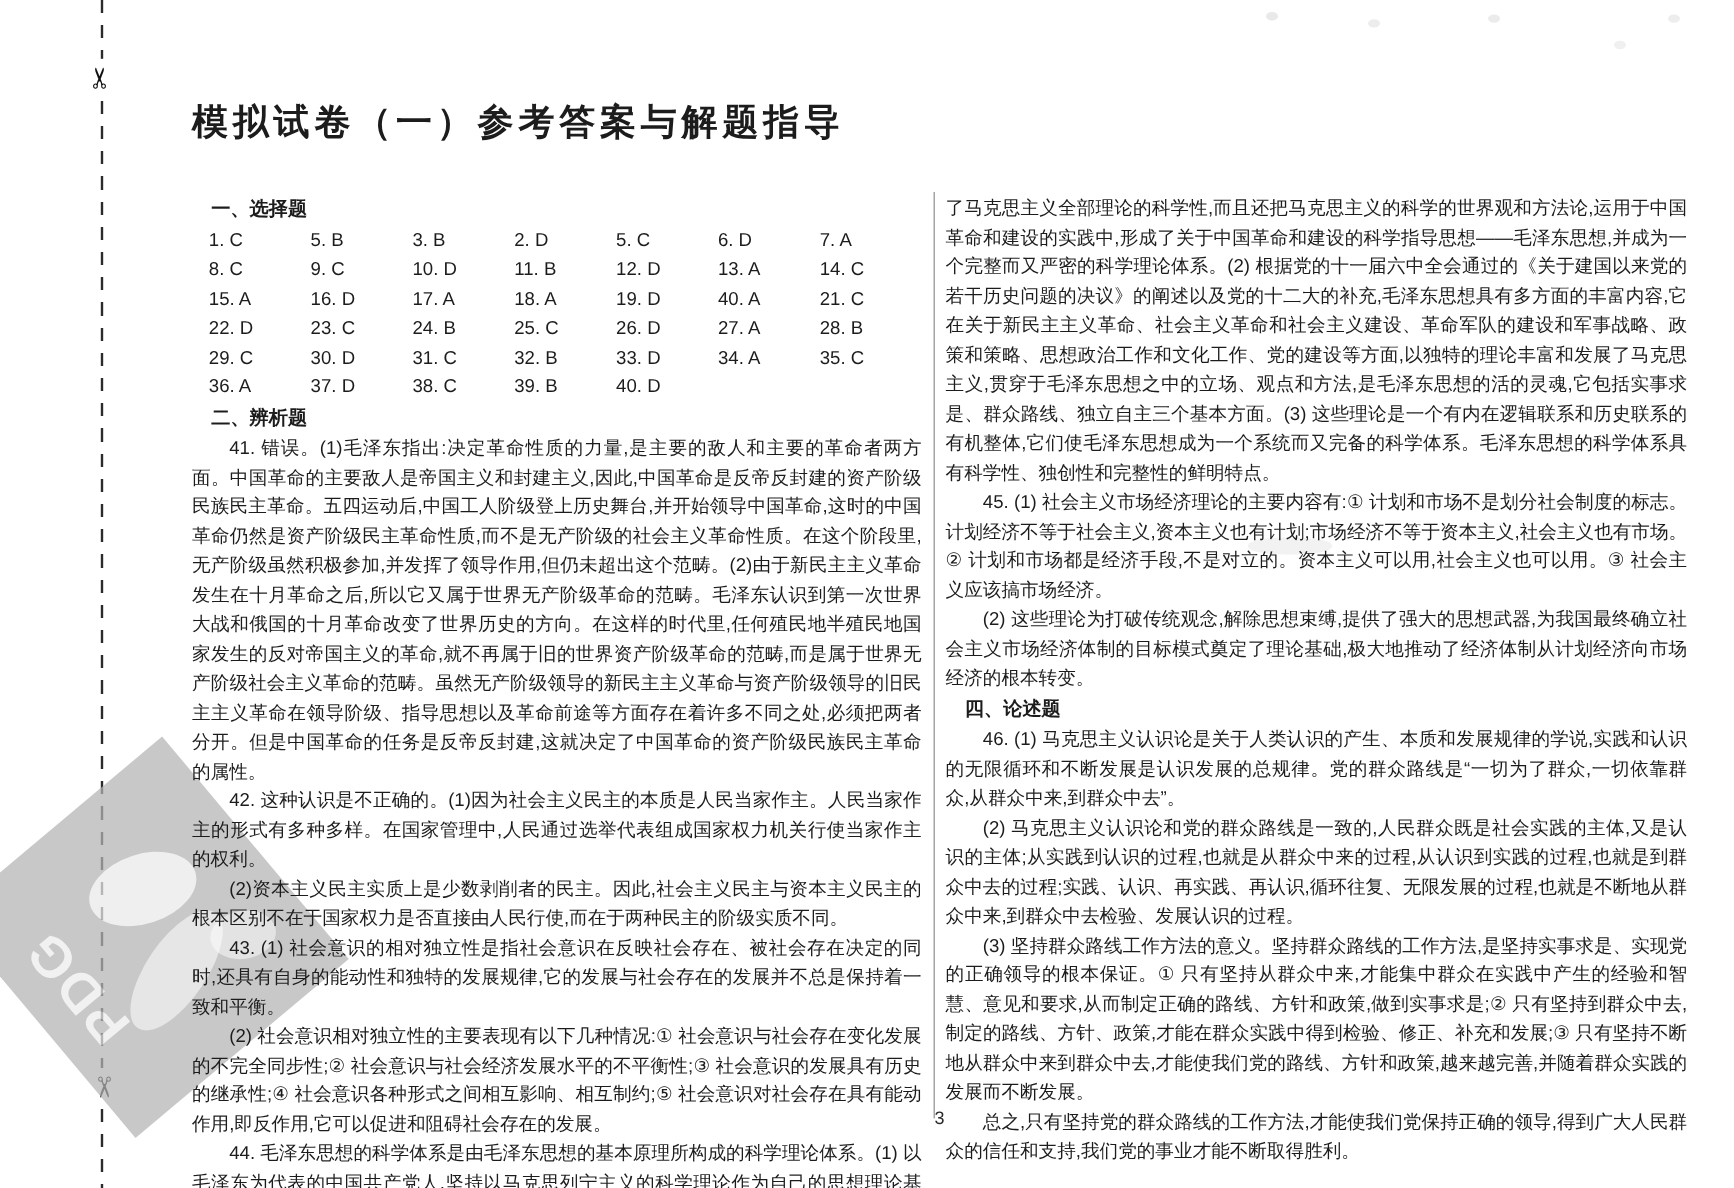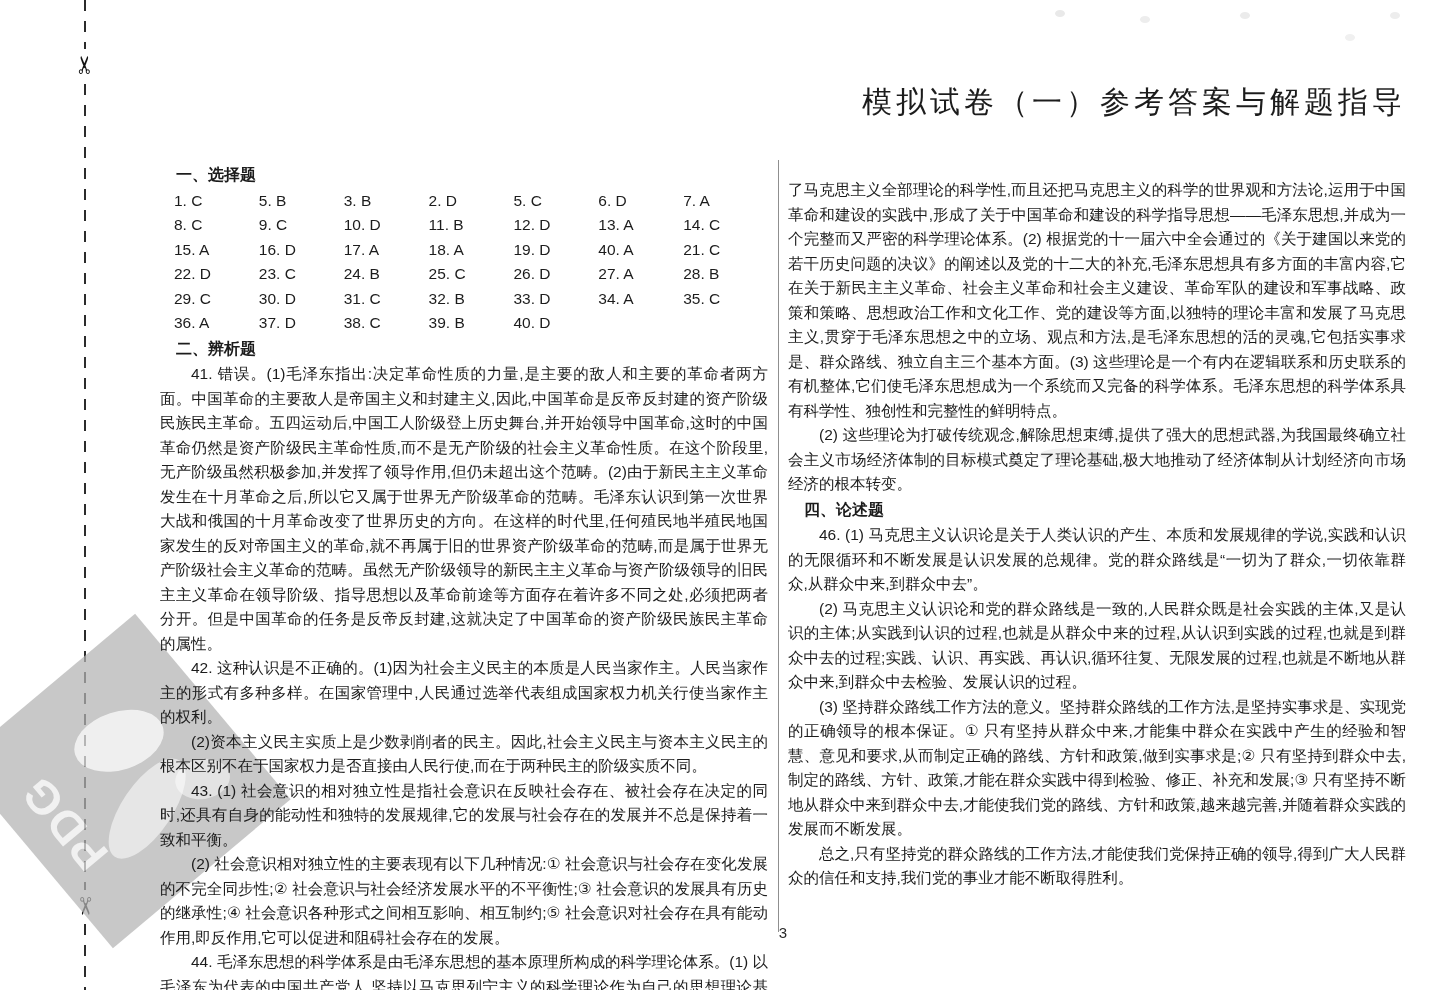--- a/index.html
+++ b/index.html
@@ -37,36 +37,36 @@
     position:absolute;left:-10px;top:88px;transform:rotate(-90deg);
     font-size:46px;font-weight:bold;color:#ececec;letter-spacing:2px;
   }
   .wm-blob{position:absolute;border-radius:50%;}
   .wm-blob.b1{left:92px;top:58px;width:92px;height:58px;transform:rotate(22deg);background:rgba(255,255,255,.72);}
   .wm-blob.b2{left:58px;top:132px;width:116px;height:50px;transform:rotate(-16deg);background:rgba(255,255,255,.55);}
   .wm-blob.b3{left:150px;top:150px;width:55px;height:40px;transform:rotate(30deg);background:rgba(255,255,255,.5);}
 
   .page-title{
     position:absolute;left:160px;top:82px;width:1246px;z-index:1;
-    text-align:right;font-size:30px;font-weight:normal;letter-spacing:4px;
+    text-align:left;font-size:30px;font-weight:bold;letter-spacing:4px;
   }
 
   .col{
     position:absolute;top:162px;z-index:1;
     font-size:15.5px;line-height:24.5px;text-align:justify;
   }
   .col.left{left:160px;width:608px;}
   .col.right{left:788px;width:618px;}
   .col-divider{position:absolute;left:778px;top:160px;width:1px;height:772px;background:#8f8f8f;z-index:1;}
 
   .sec-heading{font-weight:bold;font-size:16px;text-indent:1em;margin:1px 0 1px 0;}
   .answers{display:grid;grid-template-columns:repeat(7,1fr);padding-left:14px;}
   .answer-cell{height:24.5px;white-space:nowrap;}
   .para{margin:0;text-indent:2em;}
-  .para.flush{text-indent:0;margin-top:16px;}
+  .para.flush{text-indent:0;}
 
   .page-number{
     position:absolute;left:160px;top:924px;width:1246px;z-index:1;
     text-align:center;font-size:15px;color:#2a2a2a;
   }
 </style>
 </head>
 <body>
 
 <div class="cutline"></div>
@@ -134,20 +134,21 @@
   <p class="para">41. 错误。(1)毛泽东指出:决定革命性质的力量,是主要的敌人和主要的革命者两方面。中国革命的主要敌人是帝国主义和封建主义,因此,中国革命是反帝反封建的资产阶级民族民主革命。五四运动后,中国工人阶级登上历史舞台,并开始领导中国革命,这时的中国革命仍然是资产阶级民主革命性质,而不是无产阶级的社会主义革命性质。在这个阶段里,无产阶级虽然积极参加,并发挥了领导作用,但仍未超出这个范畴。(2)由于新民主主义革命发生在十月革命之后,所以它又属于世界无产阶级革命的范畴。毛泽东认识到第一次世界大战和俄国的十月革命改变了世界历史的方向。在这样的时代里,任何殖民地半殖民地国家发生的反对帝国主义的革命,就不再属于旧的世界资产阶级革命的范畴,而是属于世界无产阶级社会主义革命的范畴。虽然无产阶级领导的新民主主义革命与资产阶级领导的旧民主主义革命在领导阶级、指导思想以及革命前途等方面存在着许多不同之处,必须把两者分开。但是中国革命的任务是反帝反封建,这就决定了中国革命的资产阶级民族民主革命的属性。</p>
   <p class="para">42. 这种认识是不正确的。(1)因为社会主义民主的本质是人民当家作主。人民当家作主的形式有多种多样。在国家管理中,人民通过选举代表组成国家权力机关行使当家作主的权利。</p>
   <p class="para">(2)资本主义民主实质上是少数剥削者的民主。因此,社会主义民主与资本主义民主的根本区别不在于国家权力是否直接由人民行使,而在于两种民主的阶级实质不同。</p>
   <p class="para">43. (1) 社会意识的相对独立性是指社会意识在反映社会存在、被社会存在决定的同时,还具有自身的能动性和独特的发展规律,它的发展与社会存在的发展并不总是保持着一致和平衡。</p>
   <p class="para">(2) 社会意识相对独立性的主要表现有以下几种情况:① 社会意识与社会存在变化发展的不完全同步性;② 社会意识与社会经济发展水平的不平衡性;③ 社会意识的发展具有历史的继承性;④ 社会意识各种形式之间相互影响、相互制约;⑤ 社会意识对社会存在具有能动作用,即反作用,它可以促进和阻碍社会存在的发展。</p>
   <p class="para">44. 毛泽东思想的科学体系是由毛泽东思想的基本原理所构成的科学理论体系。(1) 以毛泽东为代表的中国共产党人,坚持以马克思列宁主义的科学理论作为自己的思想理论基础,不但继承</p>
 </div>
 
 <div class="col right">
   <p class="para flush">了马克思主义全部理论的科学性,而且还把马克思主义的科学的世界观和方法论,运用于中国革命和建设的实践中,形成了关于中国革命和建设的科学指导思想——毛泽东思想,并成为一个完整而又严密的科学理论体系。(2) 根据党的十一届六中全会通过的《关于建国以来党的若干历史问题的决议》的阐述以及党的十二大的补充,毛泽东思想具有多方面的丰富内容,它在关于新民主主义革命、社会主义革命和社会主义建设、革命军队的建设和军事战略、政策和策略、思想政治工作和文化工作、党的建设等方面,以独特的理论丰富和发展了马克思主义,贯穿于毛泽东思想之中的立场、观点和方法,是毛泽东思想的活的灵魂,它包括实事求是、群众路线、独立自主三个基本方面。(3) 这些理论是一个有内在逻辑联系和历史联系的有机整体,它们使毛泽东思想成为一个系统而又完备的科学体系。毛泽东思想的科学体系具有科学性、独创性和完整性的鲜明特点。</p>
+  <p class="para">45. (1) 社会主义市场经济理论的主要内容有:① 计划和市场不是划分社会制度的标志。计划经济不等于社会主义,资本主义也有计划;市场经济不等于资本主义,社会主义也有市场。② 计划和市场都是经济手段,不是对立的。资本主义可以用,社会主义也可以用。③ 社会主义应该搞市场经济。</p>
   <p class="para">(2) 这些理论为打破传统观念,解除思想束缚,提供了强大的思想武器,为我国最终确立社会主义市场经济体制的目标模式奠定了理论基础,极大地推动了经济体制从计划经济向市场经济的根本转变。</p>
   <div class="sec-heading">四、论述题</div>
   <p class="para">46. (1) 马克思主义认识论是关于人类认识的产生、本质和发展规律的学说,实践和认识的无限循环和不断发展是认识发展的总规律。党的群众路线是“一切为了群众,一切依靠群众,从群众中来,到群众中去”。</p>
   <p class="para">(2) 马克思主义认识论和党的群众路线是一致的,人民群众既是社会实践的主体,又是认识的主体;从实践到认识的过程,也就是从群众中来的过程,从认识到实践的过程,也就是到群众中去的过程;实践、认识、再实践、再认识,循环往复、无限发展的过程,也就是不断地从群众中来,到群众中去检验、发展认识的过程。</p>
   <p class="para">(3) 坚持群众路线工作方法的意义。坚持群众路线的工作方法,是坚持实事求是、实现党的正确领导的根本保证。① 只有坚持从群众中来,才能集中群众在实践中产生的经验和智慧、意见和要求,从而制定正确的路线、方针和政策,做到实事求是;② 只有坚持到群众中去,制定的路线、方针、政策,才能在群众实践中得到检验、修正、补充和发展;③ 只有坚持不断地从群众中来到群众中去,才能使我们党的路线、方针和政策,越来越完善,并随着群众实践的发展而不断发展。</p>
   <p class="para">总之,只有坚持党的群众路线的工作方法,才能使我们党保持正确的领导,得到广大人民群众的信任和支持,我们党的事业才能不断取得胜利。</p>
 </div>
 
 <div class="page-number">3</div>
 

